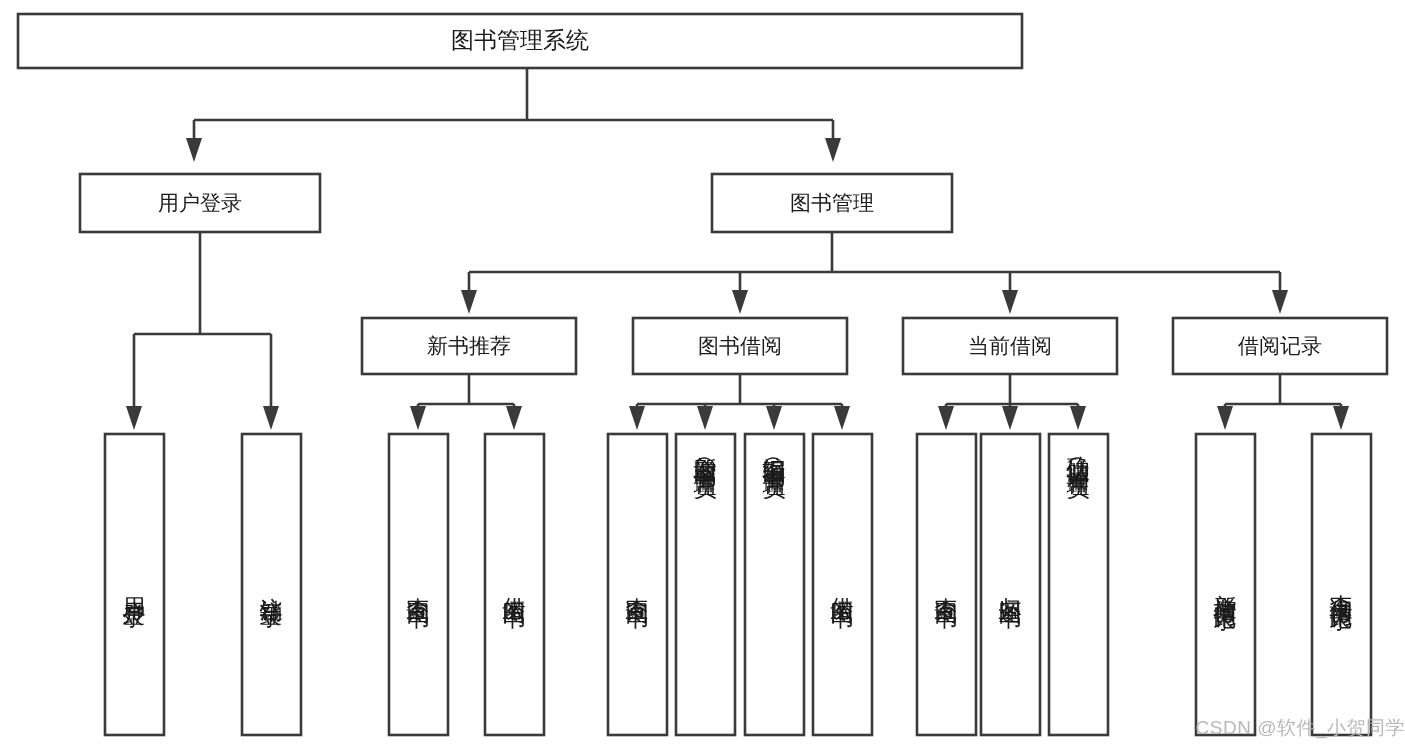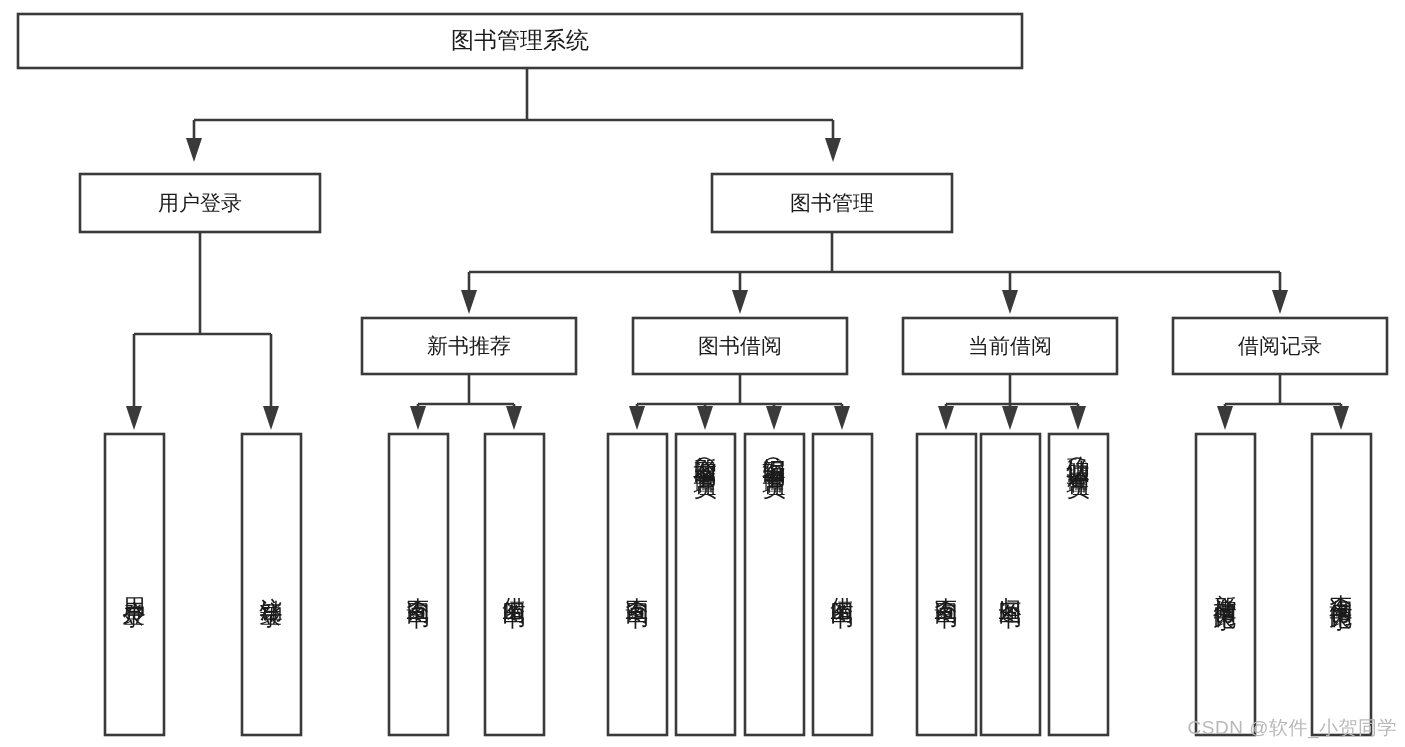--- a/index.html
+++ b/index.html
@@ -65,21 +65,21 @@
     font-family: "Liberation Sans", "DejaVu Sans", sans-serif;
     font-size: 23px;
     line-height: 1.22;
     letter-spacing: 3px;
     color: #1b1b1b;
     white-space: nowrap;
     text-align: center;
   }
   .watermark {
     position: absolute;
-    right: 8px;
+    right: 0;
     bottom: 6px;
     font-family: "Liberation Sans", "DejaVu Sans", sans-serif;
     font-size: 19px;
     color: #b8b8b8;
     letter-spacing: 0.5px;
     white-space: nowrap;
   }
 </style>
 </head>
 <body>

